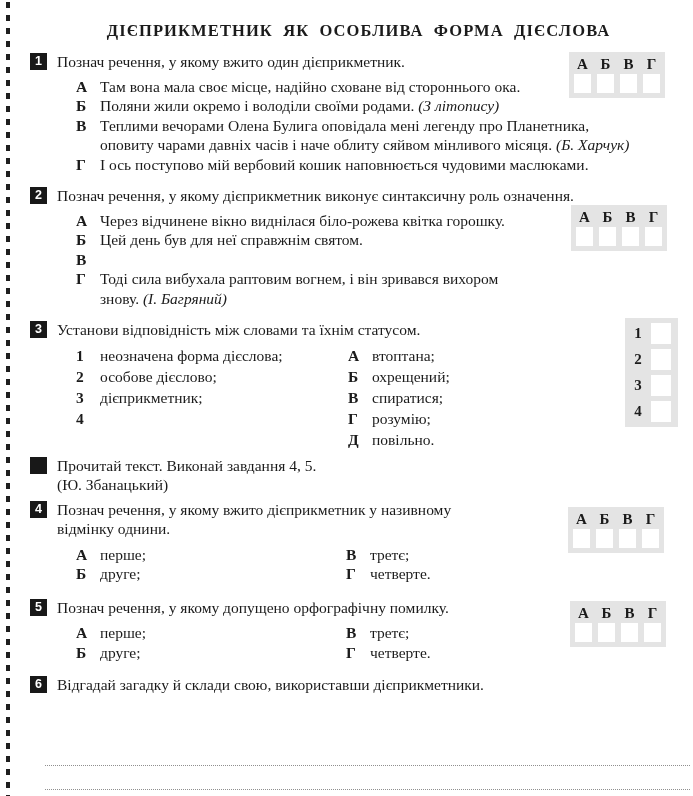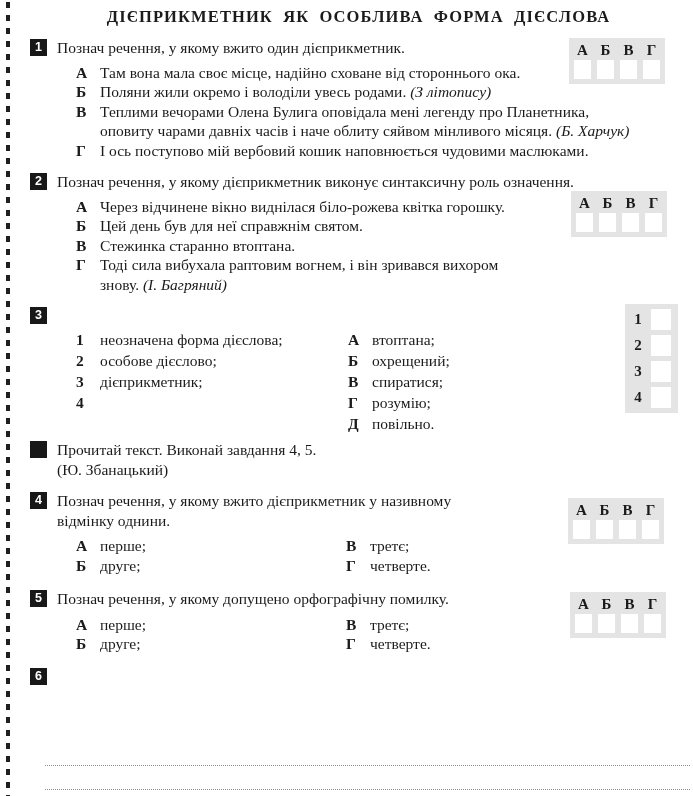--- a/index.html
+++ b/index.html
@@ -5,30 +5,30 @@
   html,body { margin:0; padding:0; background:#ffffff; }
   .page {
     position:relative; width:693px; height:796px; background:#ffffff;
     font-family:"Liberation Serif", serif; color:#1b1b1b; overflow:hidden;
     font-size:15.5px;
   }
   .perforation {
     position:absolute; left:6px; top:2px; bottom:0; width:4px;
     background:repeating-linear-gradient(to bottom, #1f1f1f 0px, #1f1f1f 6px, transparent 6px, transparent 13px);
   }
-  .content { position:absolute; left:30px; top:6px; width:657px; }
+  .content { position:absolute; left:30px; top:20px; width:657px; }
   .title {
     margin:0 0 10px 0; font-size:16.5px; font-weight:bold; text-align:center;
     letter-spacing:1.1px; word-spacing:5px; line-height:22px;
   }
   .question { position:relative; }
   .q1 { margin-bottom:12px; }
   .q2 { margin-bottom:12px; }
   .q3 { margin-bottom:6px; }
-  .qread { margin-bottom:12px; }
+  .qread { margin-bottom:5px; }
   .q4 { margin-bottom:14px; }
   .q5 { margin-bottom:13px; }
   .q6 { margin-bottom:0; }
   .q-head { display:flex; align-items:flex-start; line-height:19.5px; }
   .q-num {
     flex:0 0 auto; width:17px; height:17px; margin:1px 10px 0 0;
     background:#181818; color:#ffffff; text-align:center;
     font-family:"Liberation Sans", sans-serif; font-size:12.5px; font-weight:bold; line-height:17px;
   }
   .q-prompt { line-height:19.5px; }
@@ -73,21 +73,21 @@
         <span class="q-num">1</span>
         <span class="q-prompt">Познач речення, у якому вжито один дієприкметник.</span>
       </div>
       <div class="options">
         <div class="opt">
           <span class="opt-letter">А</span>
           <span class="opt-text"><span>Там вона мала своє місце, надійно сховане від стороннього ока.</span></span>
         </div>
         <div class="opt">
           <span class="opt-letter">Б</span>
-          <span class="opt-text"><span>Поляни жили окремо і володіли увесь родами.</span> <i class="src">(З літопису)</i></span>
+          <span class="opt-text"><span>Поляни жили окремо і володіли своїми родами.</span> <i class="src">(З літопису)</i></span>
         </div>
         <div class="opt">
           <span class="opt-letter">В</span>
           <span class="opt-text"><span>Теплими вечорами Олена Булига оповідала мені легенду про Планетника, оповиту чарами давніх часів і наче облиту сяйвом мінливого місяця.</span> <i class="src">(Б. Харчук)</i></span>
         </div>
         <div class="opt">
           <span class="opt-letter">Г</span>
           <span class="opt-text"><span>І ось поступово мій вербовий кошик наповнюється чудовими маслюками.</span></span>
         </div>
       </div>
@@ -116,21 +116,20 @@
         <div class="opt">
           <span class="opt-letter">А</span>
           <span class="opt-text"><span>Через відчинене вікно виднілася біло-рожева квітка горошку.</span></span>
         </div>
         <div class="opt">
           <span class="opt-letter">Б</span>
           <span class="opt-text"><span>Цей день був для неї справжнім святом.</span></span>
         </div>
         <div class="opt">
           <span class="opt-letter">В</span>
-          <span class="opt-text"><span>Стежинка старанно втоптана.</span></span>
         </div>
         <div class="opt">
           <span class="opt-letter">Г</span>
           <span class="opt-text"><span>Тоді сила вибухала раптовим вогнем, і він зривався вихором знову.</span> <i class="src">(І. Багряний)</i></span>
         </div>
       </div>
       <div class="grid-h" style="left:541px; top:19px;">
         <div class="g-letters">
           <span class="g-letter">А</span>
           <span class="g-letter">Б</span>
@@ -142,20 +141,21 @@
           <span class="g-box"></span>
           <span class="g-box"></span>
           <span class="g-box"></span>
         </div>
       </div>
     </section>
 
     <section class="question q3">
       <div class="q-head">
         <span class="q-num">3</span>
+        <span class="q-prompt">Установи відповідність між словами та їхнім статусом.</span>
       </div>
       <div class="match-wrap">
         <div class="match-left">
           <div class="opt">
             <span class="opt-letter">1</span>
             <span class="opt-text">неозначена форма дієслова;</span>
           </div>
           <div class="opt">
             <span class="opt-letter">2</span>
             <span class="opt-text">особове дієслово;</span>
@@ -293,19 +293,20 @@
           <span class="g-box"></span>
           <span class="g-box"></span>
           <span class="g-box"></span>
         </div>
       </div>
     </section>
 
     <section class="question q6">
       <div class="q-head">
         <span class="q-num">6</span>
+        <span class="q-prompt">Відгадай загадку й склади свою, використавши дієприкметники.</span>
       </div>
     </section>
   </div>
 
   <div class="write-line" style="top:765px;"></div>
   <div class="write-line" style="top:789px;"></div>
 </div>
 
 </body></html>

